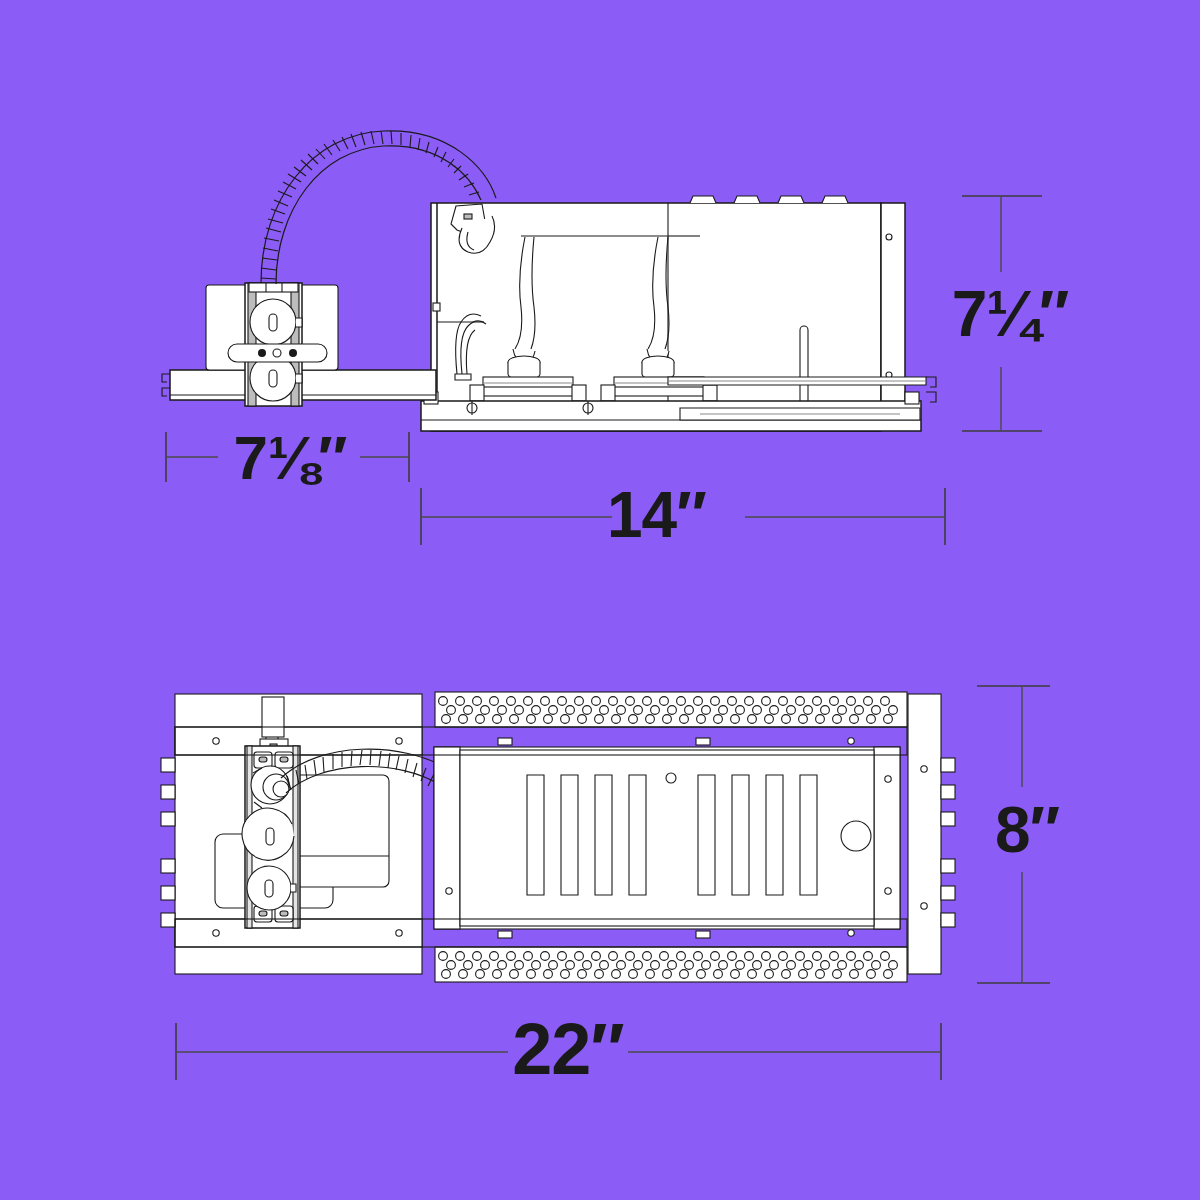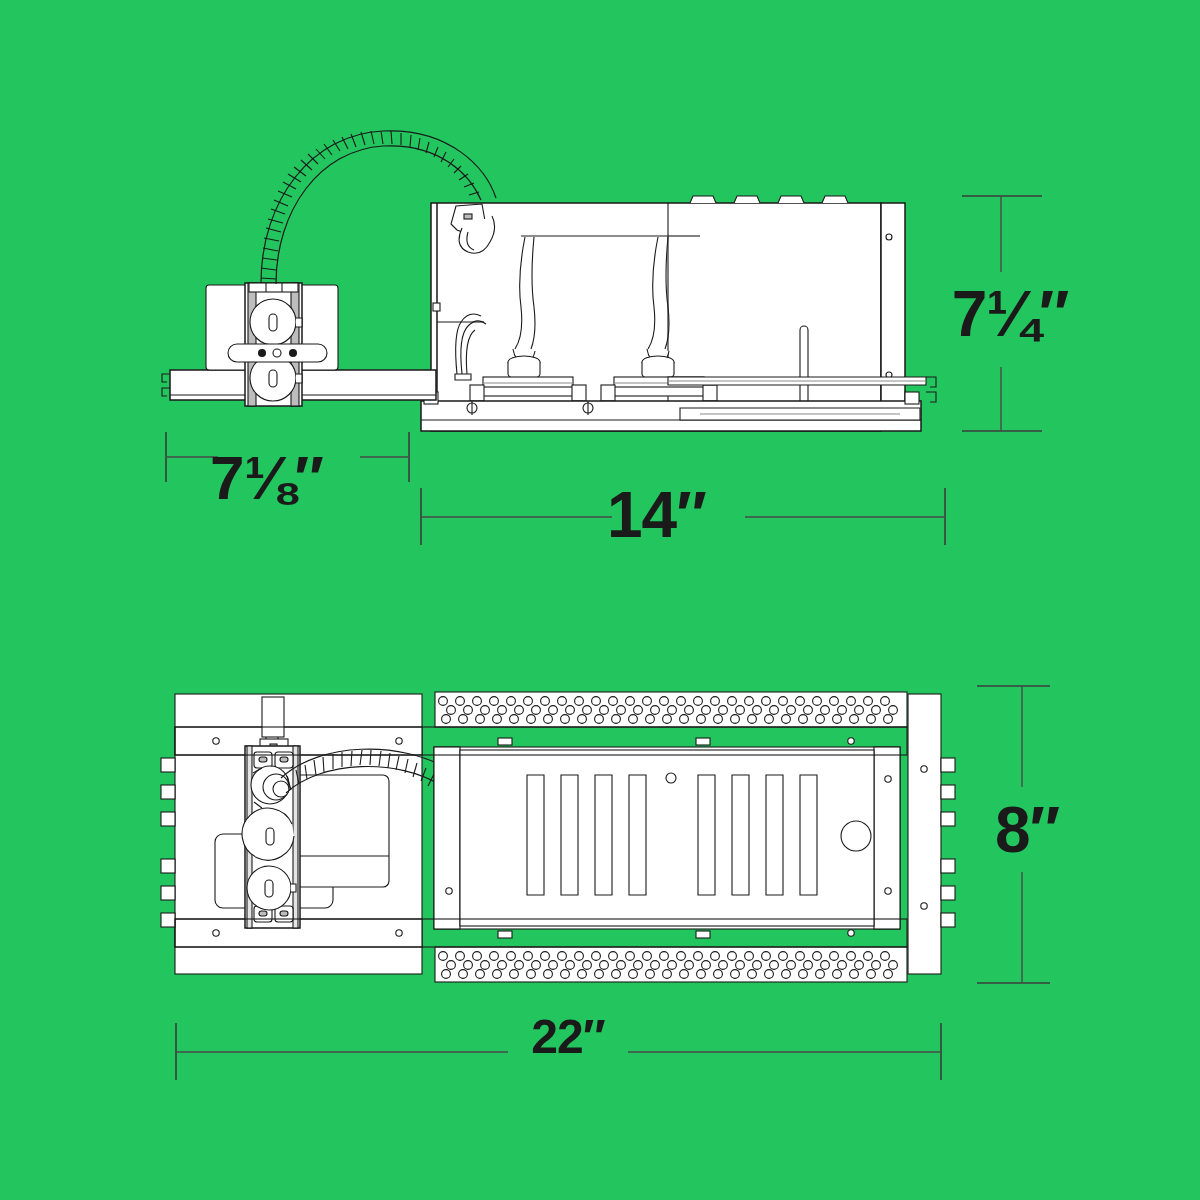--- a/index.html
+++ b/index.html
@@ -10,21 +10,21 @@
   body {
     width: 1200px;
     height: 1200px;
     font-family: "Liberation Sans", sans-serif;
     overflow: hidden;
   }
   #sheet {
     position: relative;
     width: 1200px;
     height: 1200px;
-    background: #22c55e;
+    background: #8b5cf6;
   }
   svg.drawing {
     position: absolute;
     top: 0;
     left: 0;
     width: 1200px;
     height: 1200px;
   }
   .dl { stroke: #3c3c3c; stroke-width: 1.6; fill: none; }
   .dl-thin { stroke: #4a4a4a; stroke-width: 1.4; fill: none; }
@@ -578,37 +578,37 @@
       </g>
     </g>
   </svg>
 
   <div style="position:absolute; left:950px; top:282px; width:120px; text-align:center;
               font-size:64px; font-weight:bold; color:#1a1a1a; letter-spacing:-1px;
               line-height:1;">
     <span>7¼″</span>
   </div>
 
-  <div style="position:absolute; left:210px; top:427px; width:160px; 
+  <div style="position:absolute; left:210px; top:427px; width:160px; text-align:center;
               font-size:62px; font-weight:bold; color:#1a1a1a; letter-spacing:-1px;
-              line-height:1;margin-top:20px;">
+              line-height:1;">
     <span>7⅛″</span>
   </div>
 
   <div style="position:absolute; left:607px; top:483px; width:150px; text-align:left;
               font-size:64px; font-weight:bold; color:#1a1a1a; letter-spacing:-1px;
               line-height:1;">
     <span>14″</span>
   </div>
 
   <div style="position:absolute; left:972px; top:798px; width:110px; text-align:center;
               font-size:64px; font-weight:bold; color:#1a1a1a; letter-spacing:-1px;
               line-height:1;">
     <span>8″</span>
   </div>
 
   <div style="position:absolute; left:503px; top:1013px; width:130px; text-align:center;
-              font-size:48px; font-weight:bold; color:#1a1a1a; letter-spacing:-1px;
+              font-size:72px; font-weight:bold; color:#1a1a1a; letter-spacing:-1px;
               line-height:1;">
     <span>22″</span>
   </div>
 
 </div>
 
 </body></html>

